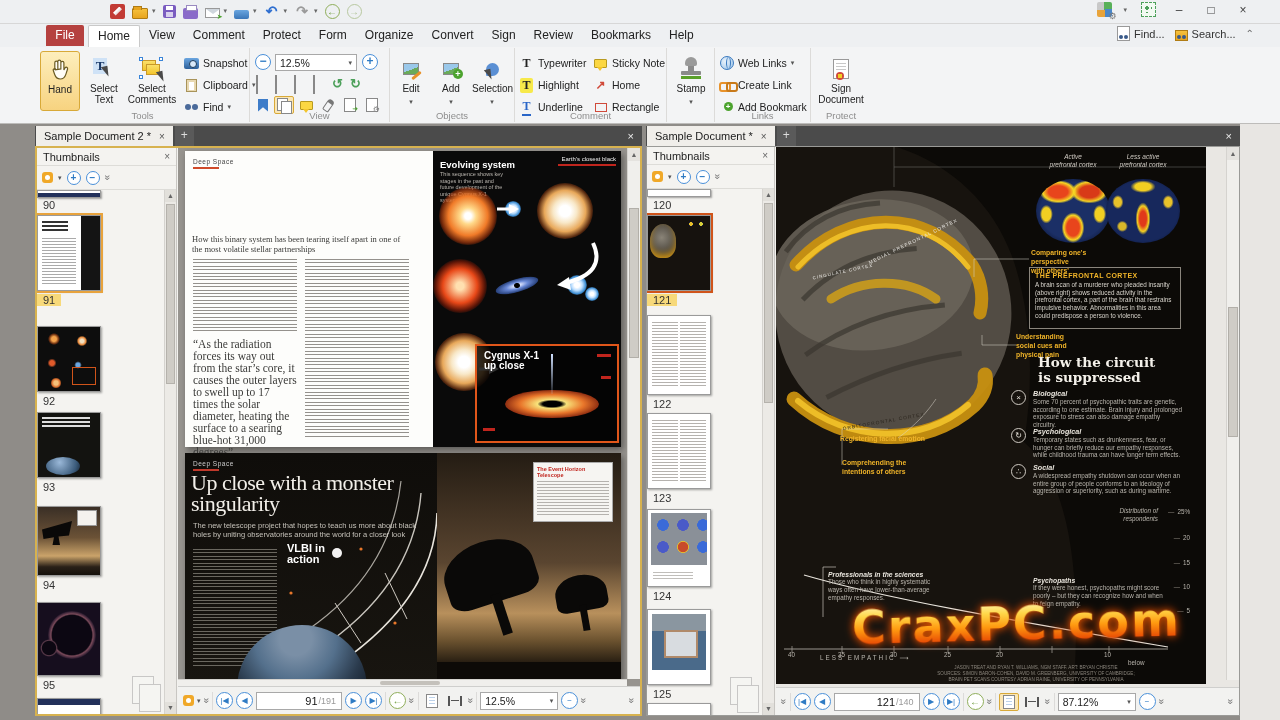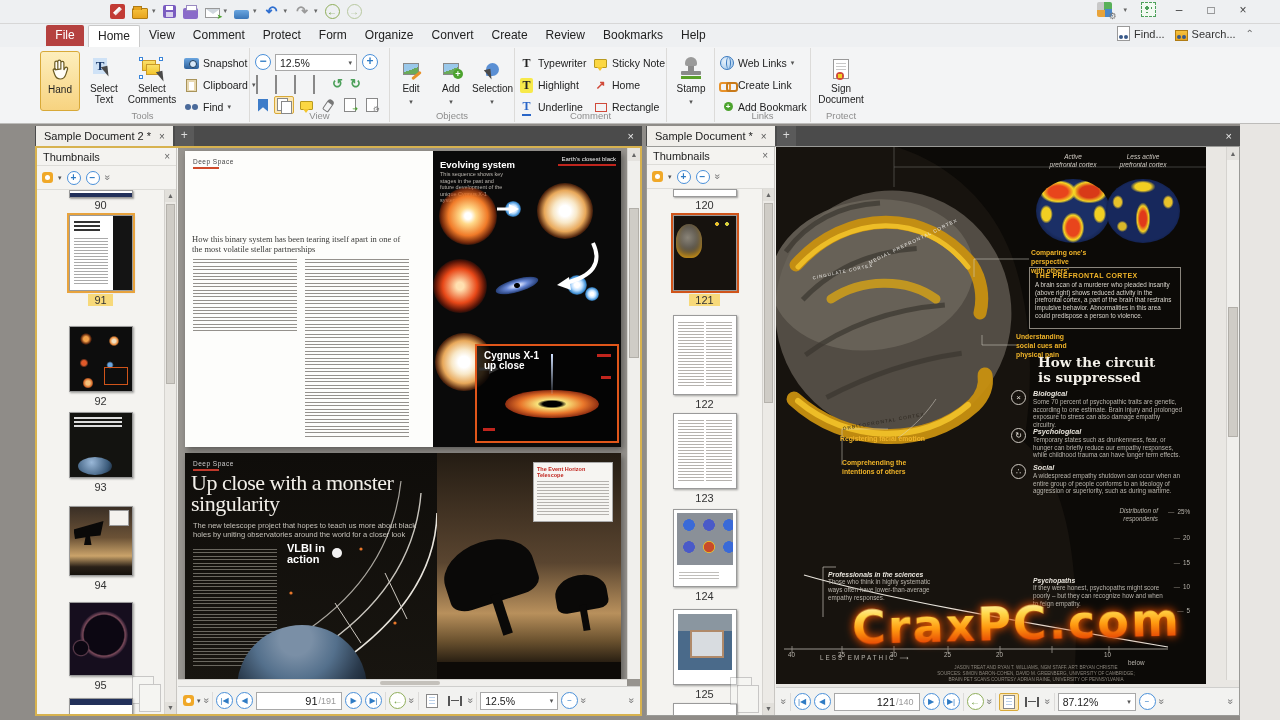--- a/index.html
+++ b/index.html
@@ -132,21 +132,21 @@
 .pane.left .tpanel{width:140px}
 .pane.right .tpanel{width:128px}
 .thead{height:18px;display:flex;align-items:center;justify-content:space-between;padding:0 6px;font-size:11px;color:#222;border-bottom:1px solid #dddcd8}
 .thead .x{color:#666;font-size:10px}
 .tbar{height:24px;display:flex;align-items:center;gap:5px;padding:0 5px;border-bottom:1px solid #dddcd8}
 .gear{width:11px;height:11px;background:#f0a828;border-radius:3px;position:relative}
 .gear::after{content:"";position:absolute;inset:3px;background:#fff;border-radius:50%}
 .cir.sm{width:14px;height:14px;font-size:10px;line-height:11px}
 .chevd{color:#777;font-size:10px;display:inline-block;transform:rotate(90deg)}
 .tlist{position:absolute;top:42px;left:0;right:12px;bottom:0;overflow:hidden}
-.titem{position:absolute;left:0;right:0;display:flex;justify-content:center}
+.titem{position:absolute;left:0;right:0;display:flex;}
 .th{width:64px;background:#fff;border:1px solid #9a9a9a;box-shadow:1px 1px 2px rgba(0,0,0,.35);position:relative;overflow:hidden}
 .th.sel{outline:2px solid #e8a33d}
 .th.sel2{outline:2px solid #d0541a}
 .tnum{font-size:11px;color:#333;text-align:center;padding:0 6px}
 .tnum.sel{background:#f7d97a}
 .tscroll{position:absolute;top:42px;right:0;width:12px;bottom:0;background:#eceae6;border-left:1px solid #d5d3cf}
 .tscroll .ar{position:absolute;left:0;right:0;height:12px;background:#e2e0db;color:#666;font-size:7px;text-align:center;line-height:12px}
 .tscroll .thumb{position:absolute;left:1px;right:1px;background:#cfccc6;border:1px solid #b5b2ac}
 .ghost{position:absolute;width:30px;height:36px;opacity:.4;z-index:5}
 .ghost::before,.ghost::after{content:"";position:absolute;width:20px;height:26px;background:#f8f8f6;border:1px solid #888}
@@ -313,21 +313,21 @@
   <div class="tabrow">
     <div class="filetab">File</div>
     <div class="rtabs">
       <span class="rtab active">Home</span>
       <span class="rtab">View</span>
       <span class="rtab">Comment</span>
       <span class="rtab">Protect</span>
       <span class="rtab">Form</span>
       <span class="rtab">Organize</span>
       <span class="rtab">Convert</span>
-      <span class="rtab">Create</span>
+      <span class="rtab">Sign</span>
       <span class="rtab">Review</span>
       <span class="rtab">Bookmarks</span>
       <span class="rtab">Help</span>
     </div>
     <div class="findrow">
       <span style="display:flex;align-items:center;gap:4px">
           <span class="fico"></span>
           <span>Find...</span>
         </span>
       <span style="display:flex;align-items:center;gap:4px">
@@ -616,20 +616,21 @@
       </div>
 
       <div class="mview">
 
         <div class="spreadA">
           <div class="pgwhite">
             <div class="kick">Deep Space</div>
             <div class="dek1">How this binary system has been tearing itself apart in one of the most volatile stellar partnerships</div>
             <div class="col" style="left:8px;top:108px;width:104px;height:74px"></div>
             <div class="col" style="left:120px;top:108px;width:104px;height:180px"></div>
+            <div class="quote1">“As the radiation forces its way out from the star’s core, it causes the outer layers to swell up to 17 times the solar diameter, heating the surface to a searing blue-hot 31,000 degrees”</div>
           </div>
           <div class="pgblack">
             <div class="ctag">Earth's closest black</div>
             <div class="evt">Evolving system</div>
             <div class="evx">This sequence shows key stages in the past and future development of the unique Cygnus X-1 system.</div>
             <span class="star sO" style="left:6px;top:36px;width:58px;height:58px"></span>
             <span class="star sB" style="left:72px;top:50px;width:16px;height:16px"></span>
             <span class="star sO2" style="left:104px;top:32px;width:56px;height:56px"></span>
             <span class="star sR" style="left:0;top:108px;width:54px;height:54px"></span>
             <span class="disk" style="left:62px;top:128px"></span>

